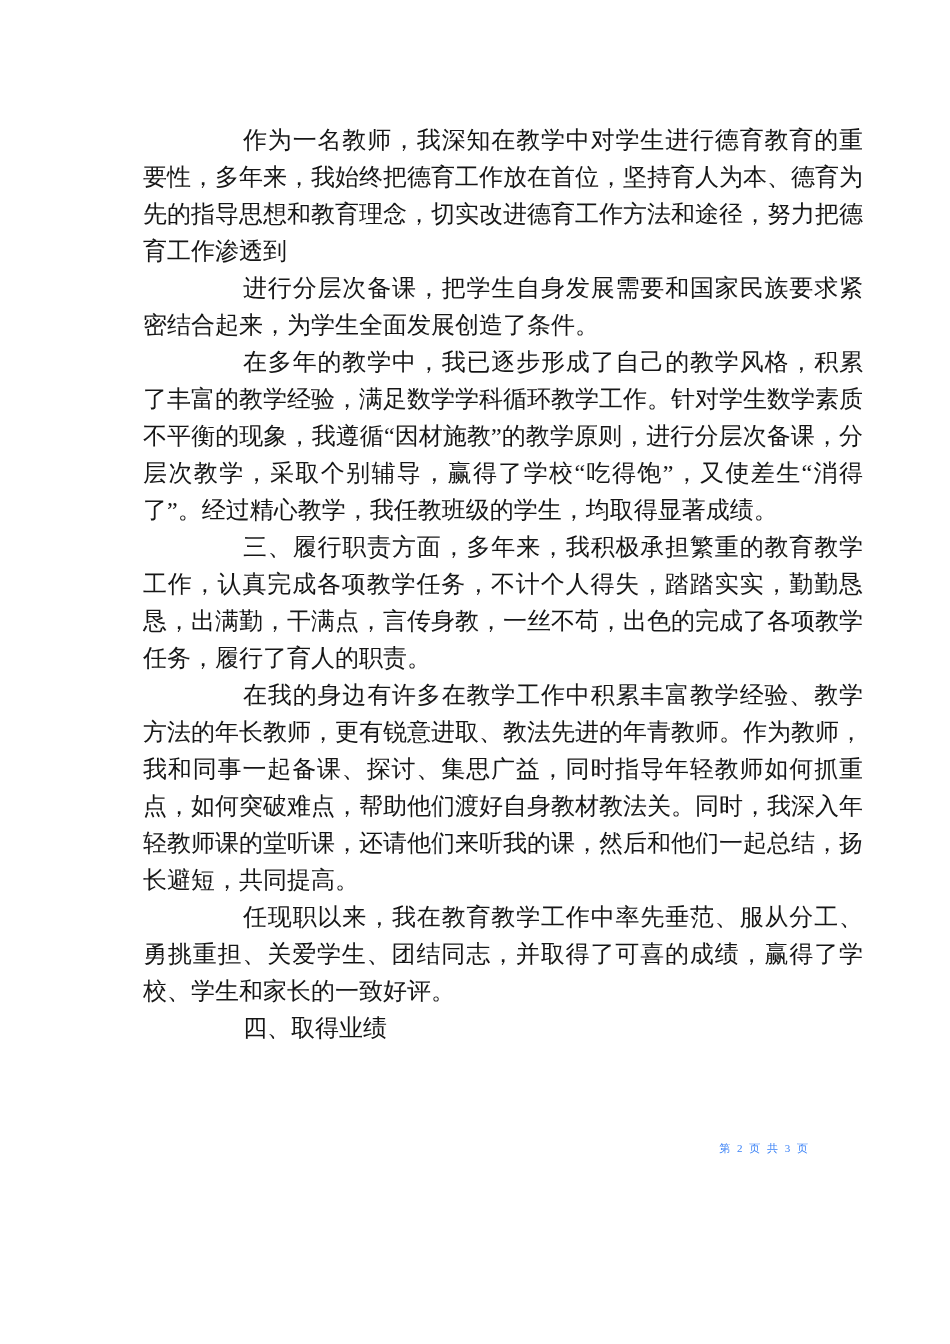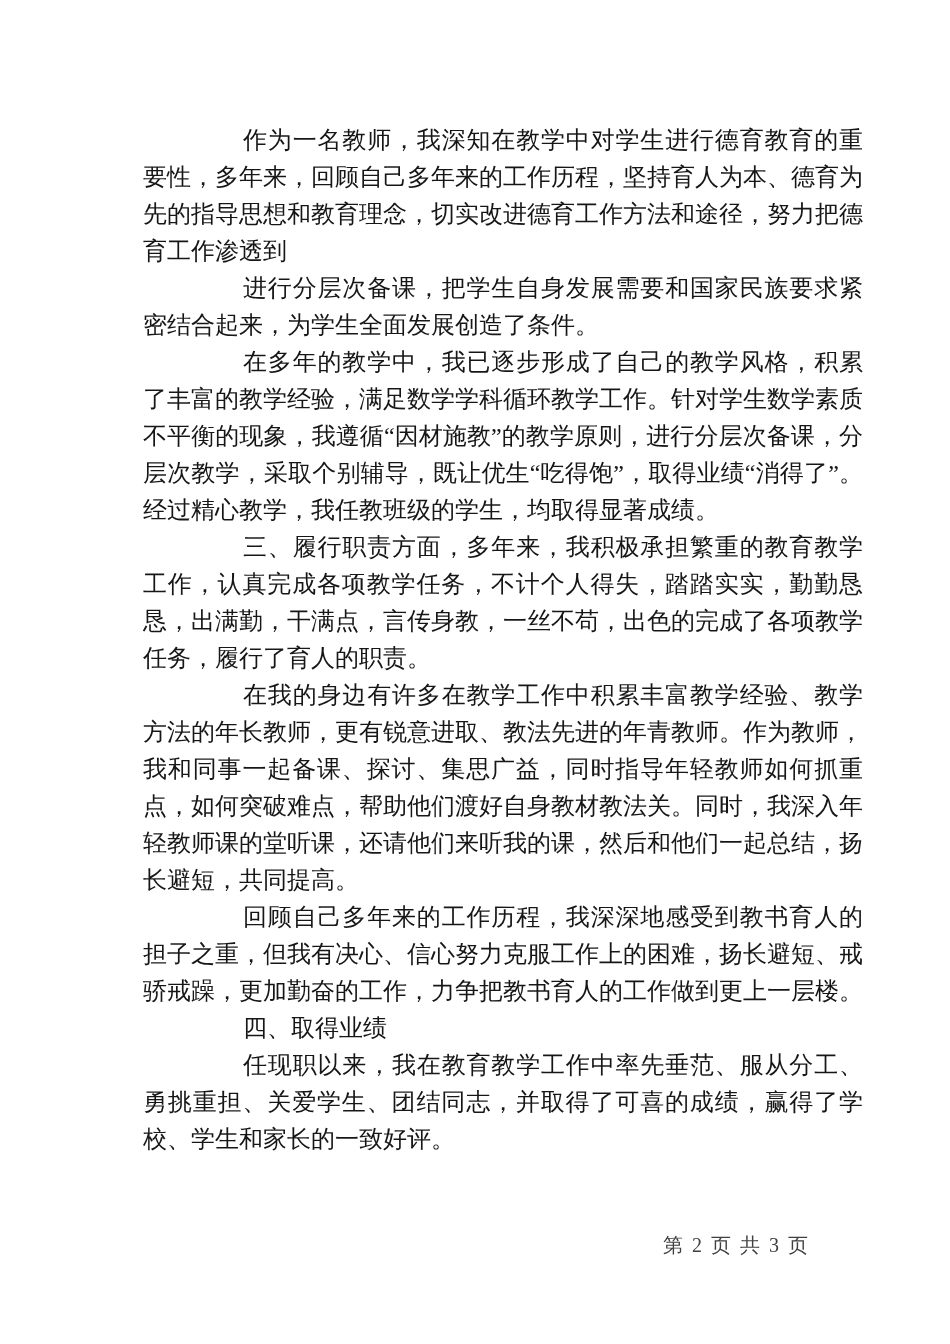--- a/index.html
+++ b/index.html
@@ -31,36 +31,35 @@
     padding: 0;
     font-size: 24px;
     line-height: 37px;
     text-align: justify;
     text-indent: 100px;
     color: #161616;
     word-break: break-all;
   }
   .footer {
     position: absolute;
-    top: 1235px;
+    top: 1138px;
     right: 140px;
-    font-size: 20px;
+    font-size: 11px;
     line-height: 20px;
-    color: #404040;
+    color: #3b82f6;
     letter-spacing: 2px;
   }
 </style>
 </head>
 <body>
 
 <div class="page">
   <div class="content">
-    <p class="para">作为一名教师，我深知在教学中对学生进行德育教育的重要性，多年来，回顾自己多年来的工作历程，坚持育人为本、德育为先的指导思想和教育理念，切实改进德育工作方法和途径，努力把德育工作渗透到</p>
+    <p class="para">作为一名教师，我深知在教学中对学生进行德育教育的重要性，多年来，我始终把德育工作放在首位，坚持育人为本、德育为先的指导思想和教育理念，切实改进德育工作方法和途径，努力把德育工作渗透到</p>
     <p class="para">进行分层次备课，把学生自身发展需要和国家民族要求紧密结合起来，为学生全面发展创造了条件。</p>
-    <p class="para">在多年的教学中，我已逐步形成了自己的教学风格，积累了丰富的教学经验，满足数学学科循环教学工作。针对学生数学素质不平衡的现象，我遵循“因材施教”的教学原则，进行分层次备课，分层次教学，采取个别辅导，既让优生“吃得饱”，取得业绩“消得了”。经过精心教学，我任教班级的学生，均取得显著成绩。</p>
+    <p class="para">在多年的教学中，我已逐步形成了自己的教学风格，积累了丰富的教学经验，满足数学学科循环教学工作。针对学生数学素质不平衡的现象，我遵循“因材施教”的教学原则，进行分层次备课，分层次教学，采取个别辅导，赢得了学校“吃得饱”，又使差生“消得了”。经过精心教学，我任教班级的学生，均取得显著成绩。</p>
     <p class="para">三、履行职责方面，多年来，我积极承担繁重的教育教学工作，认真完成各项教学任务，不计个人得失，踏踏实实，勤勤恳恳，出满勤，干满点，言传身教，一丝不苟，出色的完成了各项教学任务，履行了育人的职责。</p>
     <p class="para">在我的身边有许多在教学工作中积累丰富教学经验、教学方法的年长教师，更有锐意进取、教法先进的年青教师。作为教师，我和同事一起备课、探讨、集思广益，同时指导年轻教师如何抓重点，如何突破难点，帮助他们渡好自身教材教法关。同时，我深入年轻教师课的堂听课，还请他们来听我的课，然后和他们一起总结，扬长避短，共同提高。</p>
-    <p class="para">回顾自己多年来的工作历程，我深深地感受到教书育人的担子之重，但我有决心、信心努力克服工作上的困难，扬长避短、戒骄戒躁，更加勤奋的工作，力争把教书育人的工作做到更上一层楼。</p>
+    <p class="para">任现职以来，我在教育教学工作中率先垂范、服从分工、勇挑重担、关爱学生、团结同志，并取得了可喜的成绩，赢得了学校、学生和家长的一致好评。</p>
     <p class="para">四、取得业绩</p>
-    <p class="para">任现职以来，我在教育教学工作中率先垂范、服从分工、勇挑重担、关爱学生、团结同志，并取得了可喜的成绩，赢得了学校、学生和家长的一致好评。</p>
   </div>
   <div class="footer">第 2 页 共 3 页</div>
 </div>
 
 </body></html>

